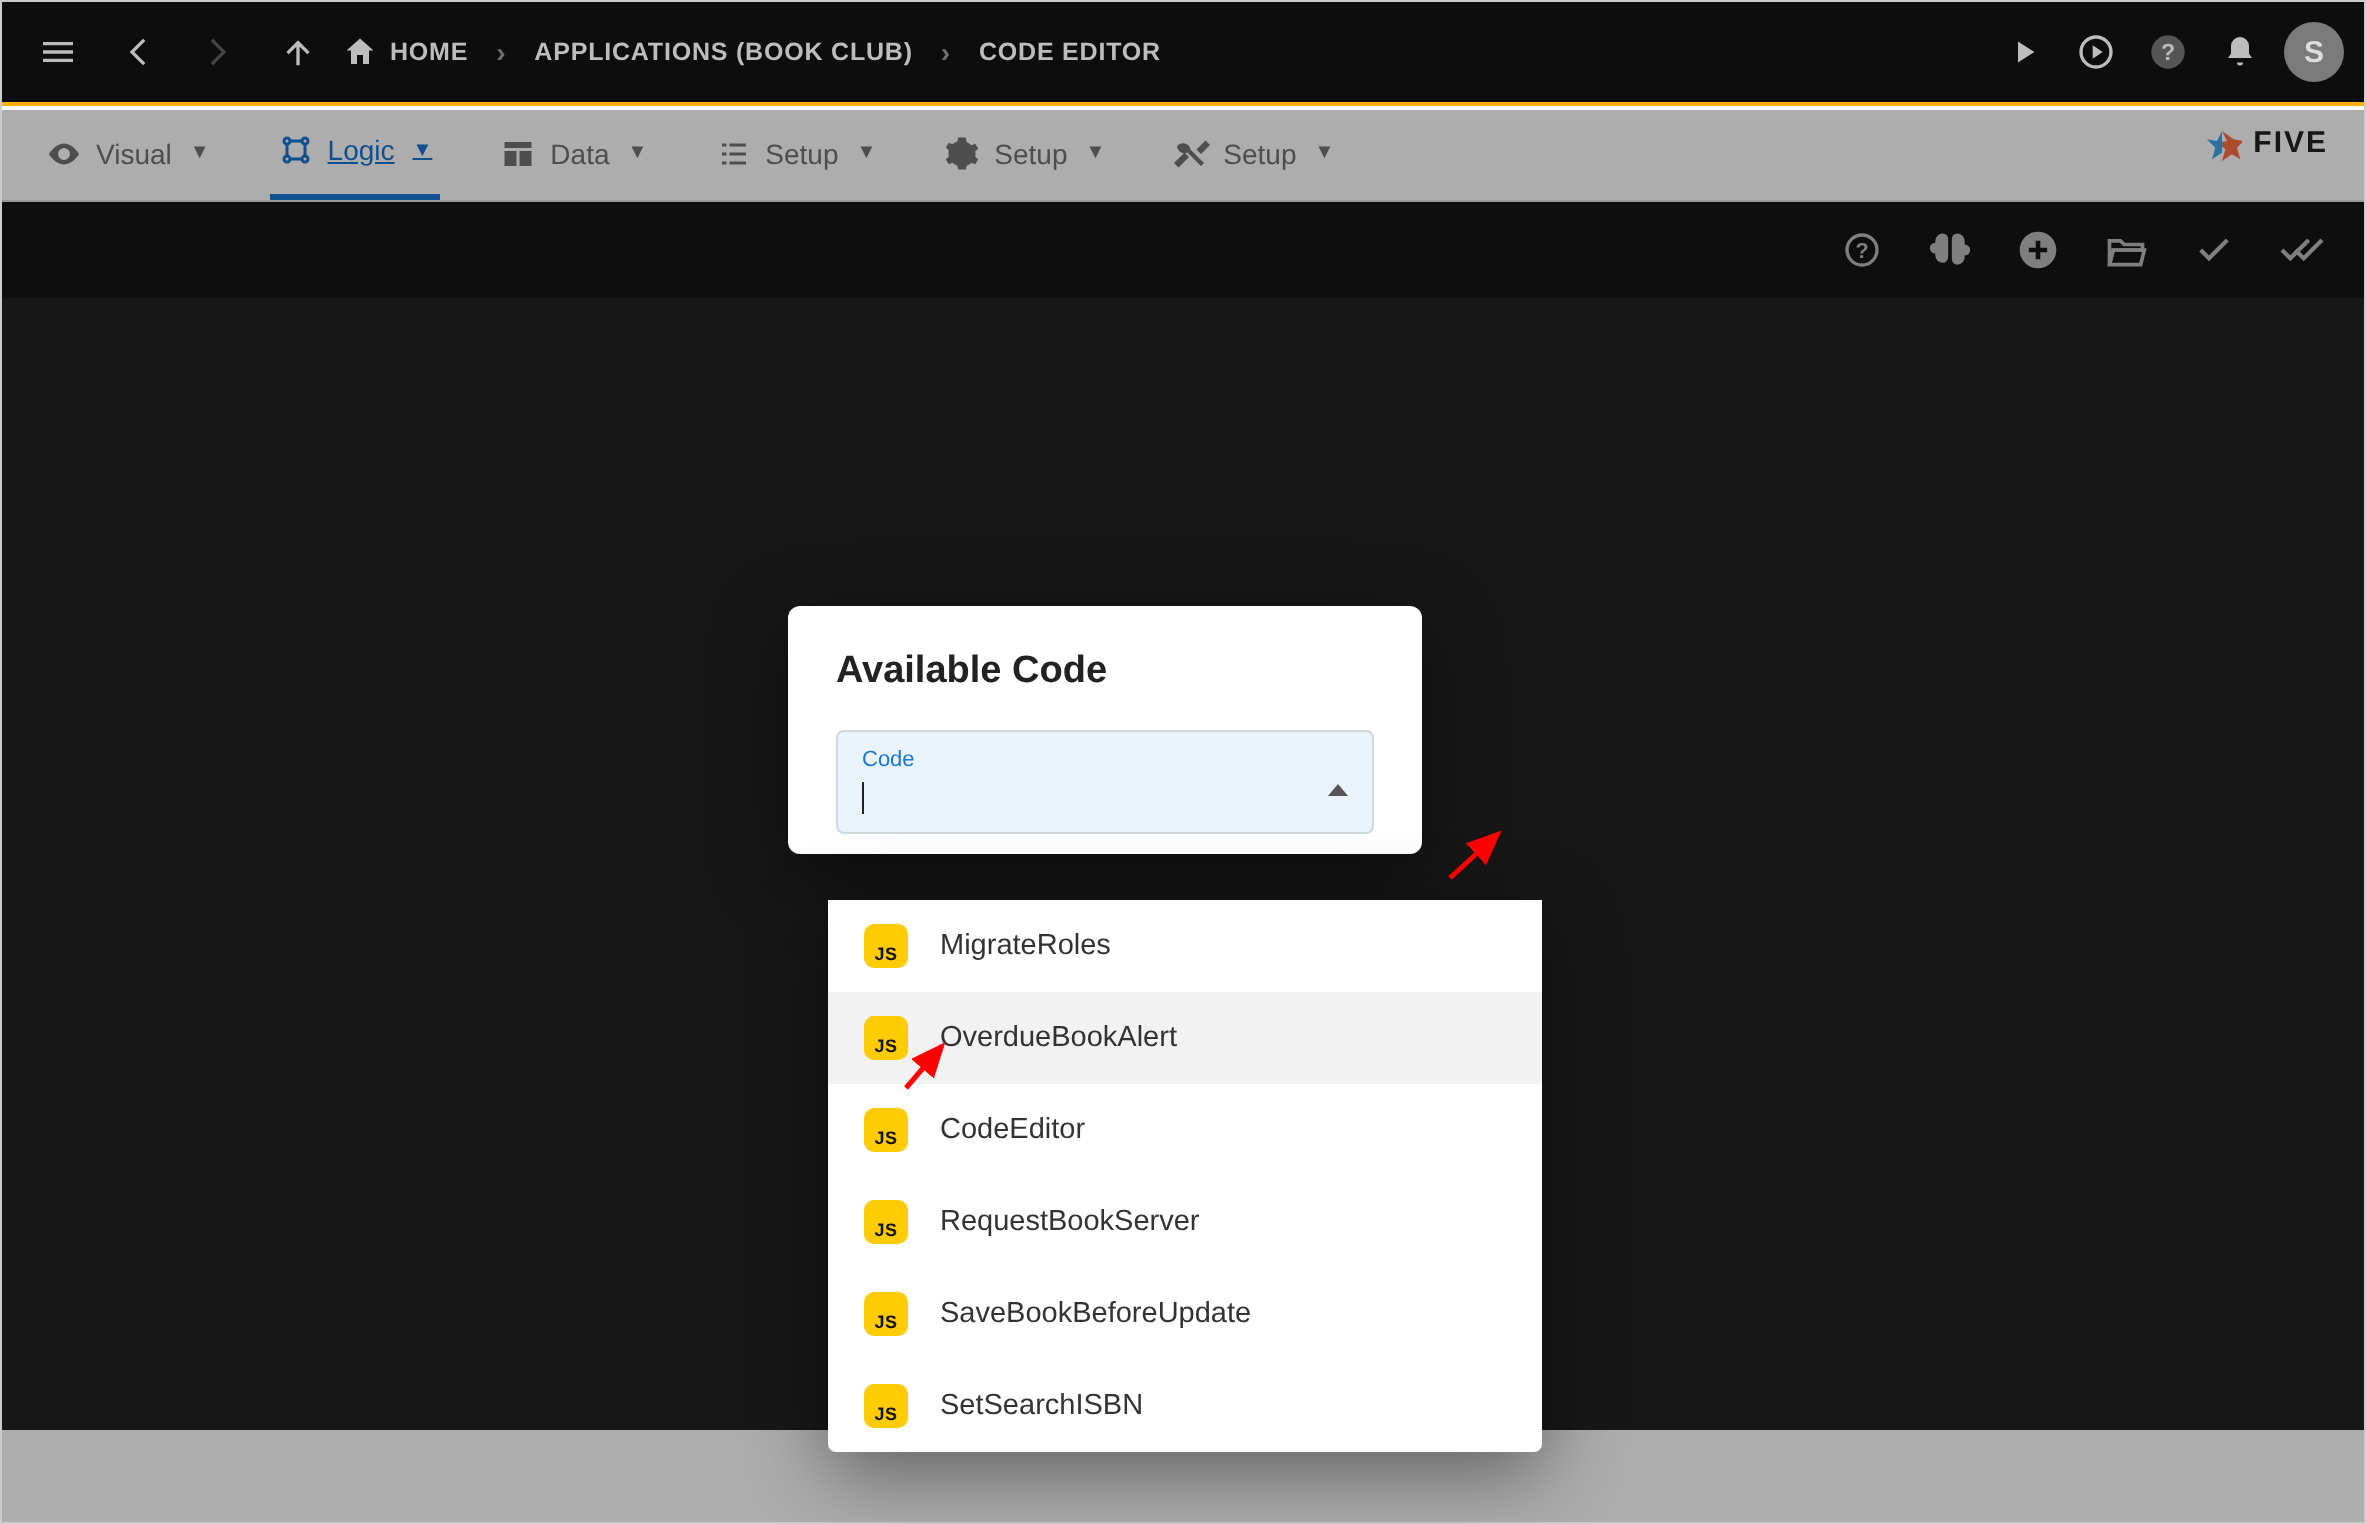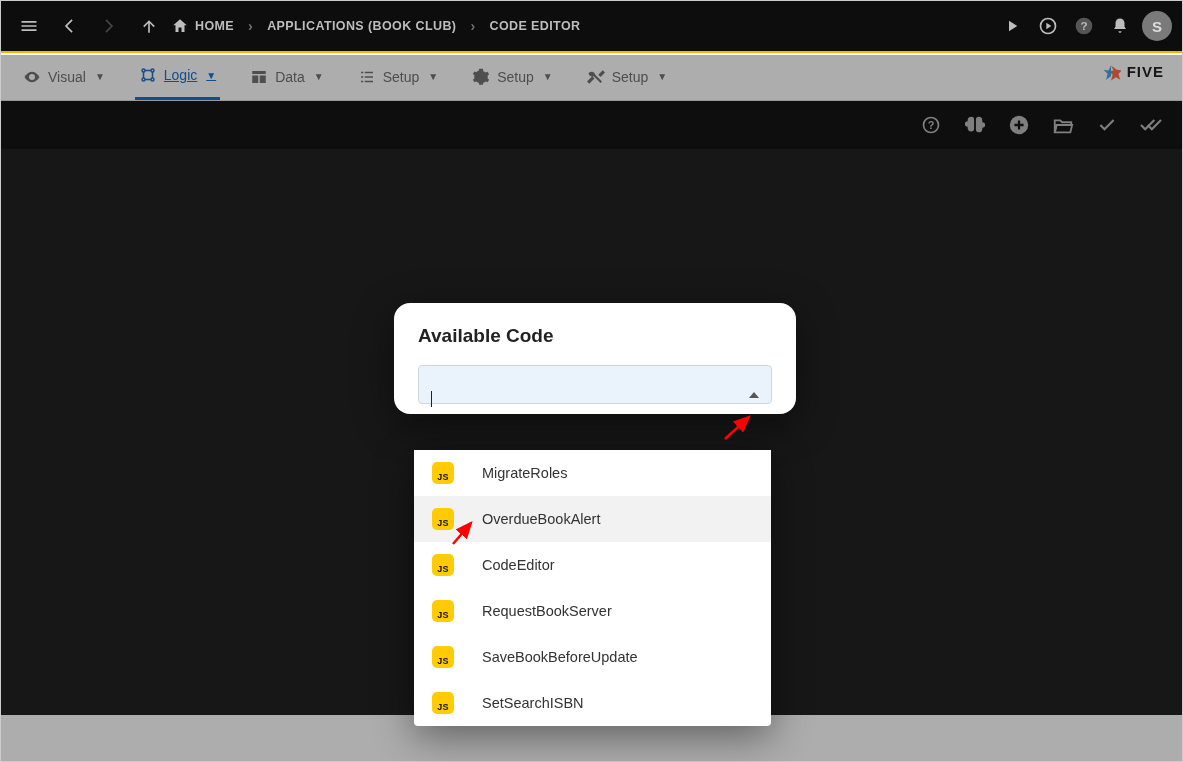--- a/index.html
+++ b/index.html
@@ -33,31 +33,31 @@
   .darkrow { height: 48px; background: #151515; display:flex; align-items:center; justify-content:flex-end; padding: 0 18px; gap: 18px; color: #bbb; }
   .darkrow .dic { width: 26px; height: 26px; display:flex; align-items:center; justify-content:center; cursor:pointer; color:#bbb; }
 
   
   .canvas { height: 566px; background: #222; position: relative; }
 
   
   .dim { position: absolute; inset: 0 0 auto 0; top: 54px; height: 706px; background: rgba(0,0,0,0.32); pointer-events: none; }
 
   
-  .popup { position: absolute; left: 393px; top: 302px; width: 402px; background: #fff; border-radius: 16px; box-shadow: 0 10px 40px rgba(0,0,0,.45); padding: 22px 24px 10px; }
+  .popup { position: absolute; left: 393px; top: 302px; width: 317px; background: #fff; border-radius: 6px; box-shadow: 0 10px 40px rgba(0,0,0,.45); padding: 22px 24px 10px; }
   .popup h2 { font-size: 19px; font-weight: 700; color: #222; margin-bottom: 18px; }
   .combo { position: relative; border: 1px solid #cfd8dc; background: #eaf2fb; border-radius: 4px; padding: 8px 12px 10px; }
   .combo-label { font-size: 11px; color: #1976d2; }
   .combo-input { width: 100%; border: none; background: transparent; outline: none; font-size: 14px; margin-top: 2px; }
   .combo-caret { position: absolute; right: 12px; top: 26px; width: 0; height: 0; border-left: 5px solid transparent; border-right: 5px solid transparent; border-bottom: 6px solid #555; cursor:pointer; }
   .cursor-bar { position:absolute; left:12px; top:25px; width:1px; height:16px; background:#222; animation: blink 1s step-end infinite; }
   @keyframes blink { 50% { opacity: 0; } }
 
   .dropdown { position: absolute; left: 413px; top: 449px; width: 357px; background: #fff; border-radius: 0 0 4px 4px; box-shadow: 0 10px 40px rgba(0,0,0,.45); overflow: hidden; }
-  .dd-item { display:flex; align-items:center; gap: 28px; padding: 12px 18px; font-size: 14.5px; color: #333; cursor: pointer; }
+  .dd-item { display:flex; align-items:center; gap: 16px; padding: 12px 18px; font-size: 14.5px; color: #333; cursor: pointer; }
   .dd-item.hover { background: #f2f2f2; }
   .js-badge { width: 22px; height: 22px; border-radius: 5px; background: #ffcb05; display:flex; align-items:flex-end; justify-content:center; font-size: 9px; font-weight: 800; color: #111; padding-bottom: 2px; letter-spacing: .3px; }
 
   
   .arrow { position:absolute; pointer-events:none; }
   .arrow svg { overflow: visible; }
 
   svg { display:block; }
 </style>
 </head>
@@ -226,20 +226,21 @@
       </div>
   </div>
 
   <div class="canvas"></div>
 
   <div class="dim"></div>
 
   <div class="popup">
     <h2>Available Code</h2>
     <div class="combo">
+      <div class="combo-label">Code</div>
       <input class="combo-input" value="" style="">
       <div class="cursor-bar"></div>
       <div class="combo-caret"></div>
     </div>
   </div>
 
   <div class="dropdown" id="dropdown">
       <div class="dd-item">
         <div class="js-badge">JS</div>
         <span>MigrateRoles</span>

